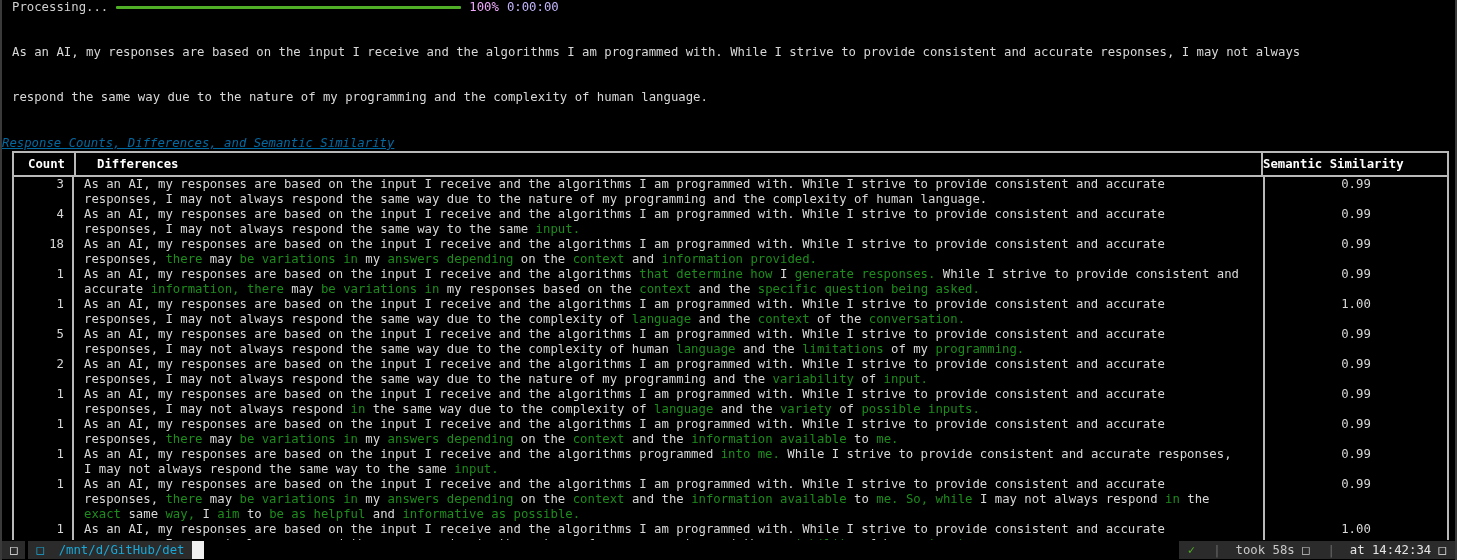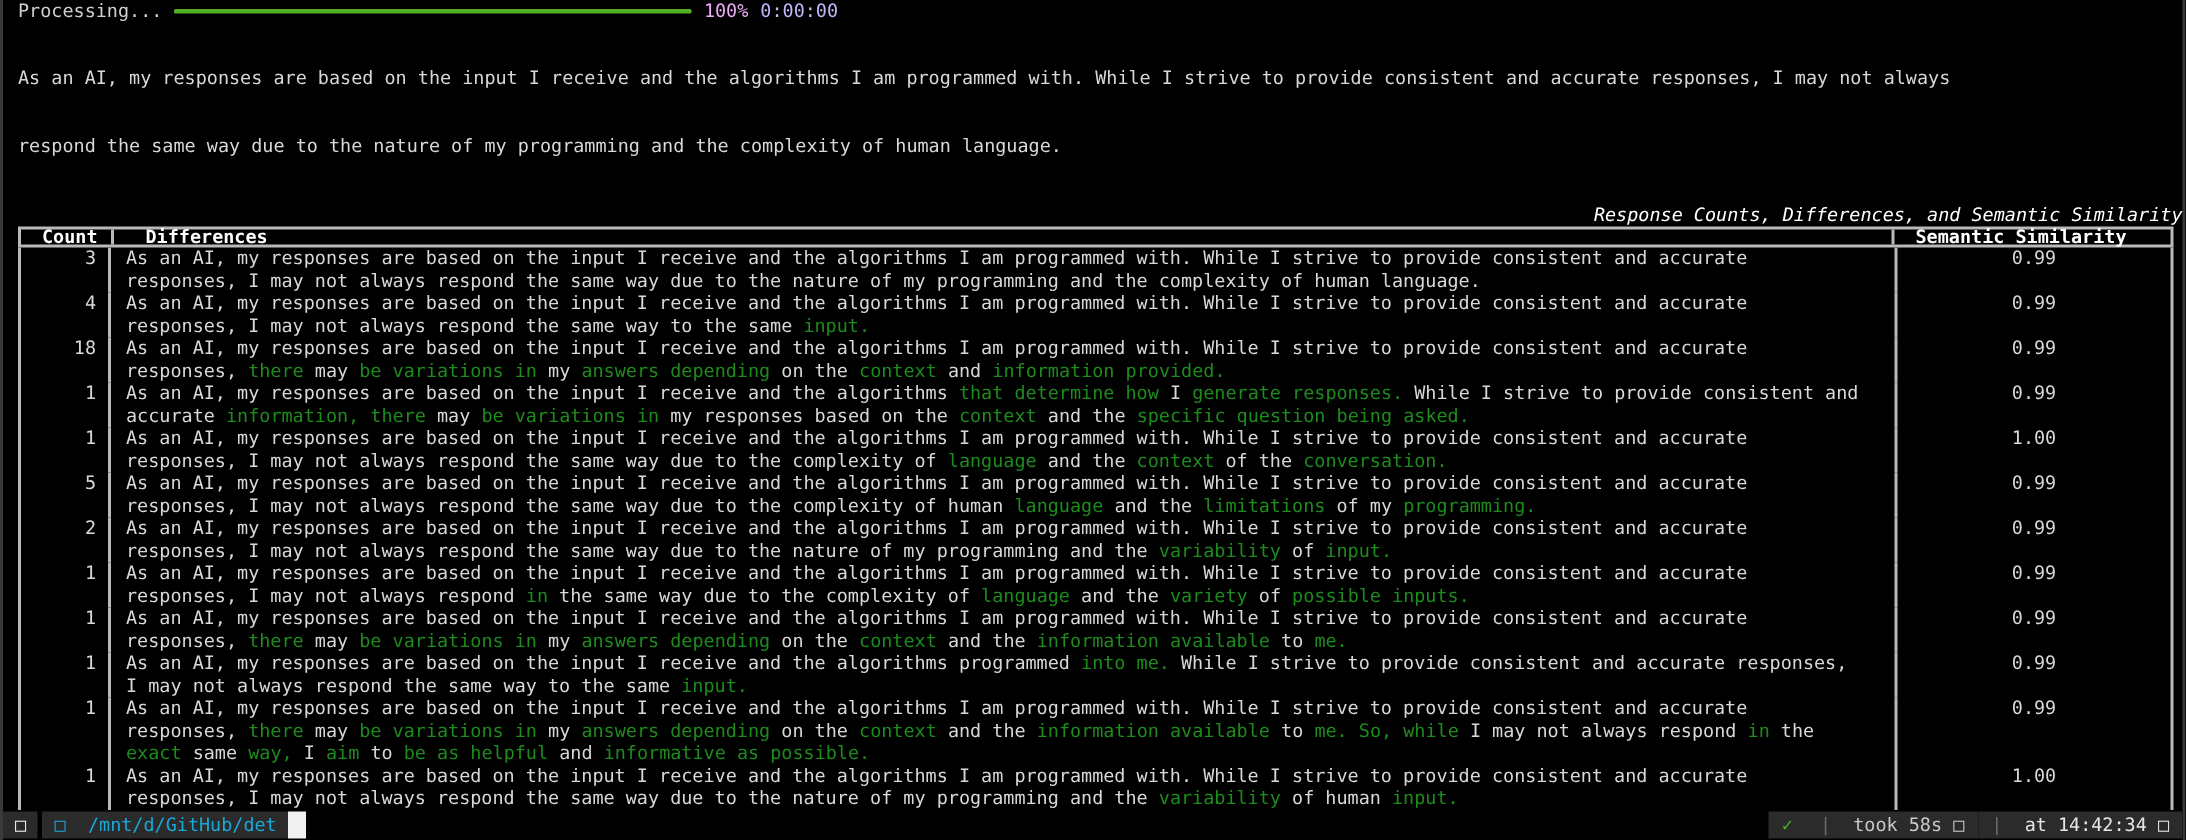--- a/index.html
+++ b/index.html
@@ -56,51 +56,52 @@
   }
   .resp-body{
     padding-left:10px;
     white-space:pre-wrap;
     color:#d8d8d8;
   }
   .resp-body div{ height:15px; }
 
   
   .table-title{
-    text-align:right;
+    text-align:left;
     font-style:italic;
-    color:#ffffff;
+    color:#0369a1;
     height:16px;
     padding-top:1px;
     white-space:pre;
+    text-decoration:underline;
   }
 
   
   .tbl{
     margin:0 10px;
     width:1437px;
     display:block;
   }
   .tbl-head{
     display:flex;
     border:2px solid #b9b9b9;
-    height:14px;
+    height:26px;
     align-items:center;
   }
   .th{
     color:#ffffff;
     font-weight:bold;
     white-space:pre;
     display:flex;
     align-items:center;
     height:100%;
   }
   .th.count{ width:62px; padding-left:14px; border-right:2px solid #b9b9b9;}
   .th.diff{ flex:1; padding-left:21px; }
-  .th.sem{ width:186px; padding-left:14px; border-left:2px solid #b9b9b9; }
+  .th.sem{ width:186px; border-left:2px solid #b9b9b9; }
 
   .tbl-body{
     position:relative;
     border-left:2px solid #b9b9b9;
     border-right:2px solid #b9b9b9;
     height:425px;
     overflow:hidden;
   }
   .row{
     display:flex;

